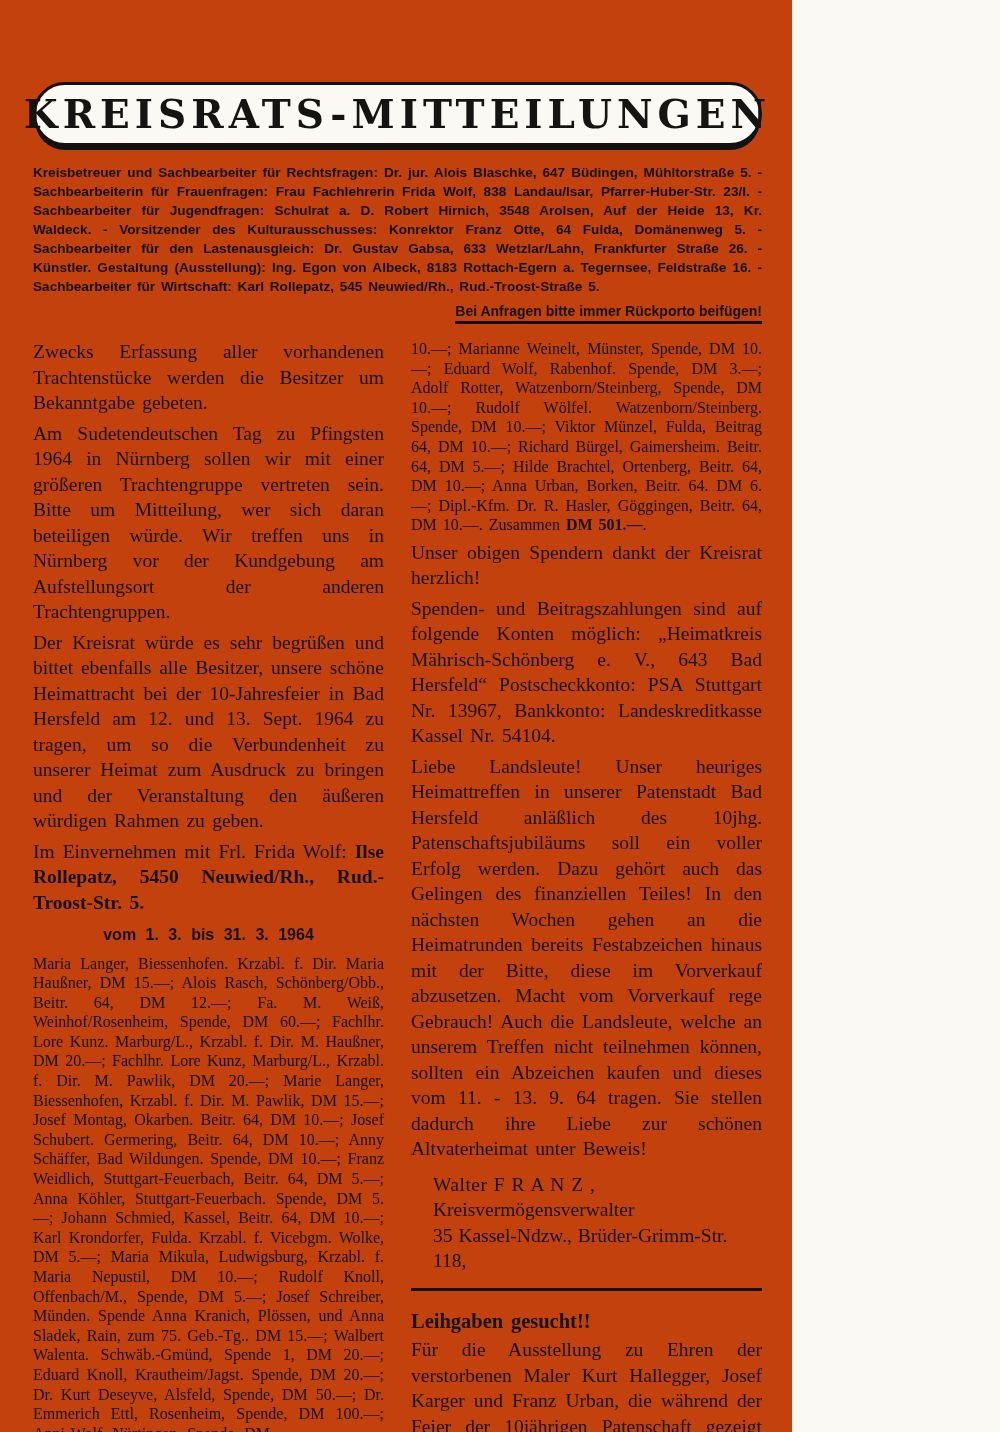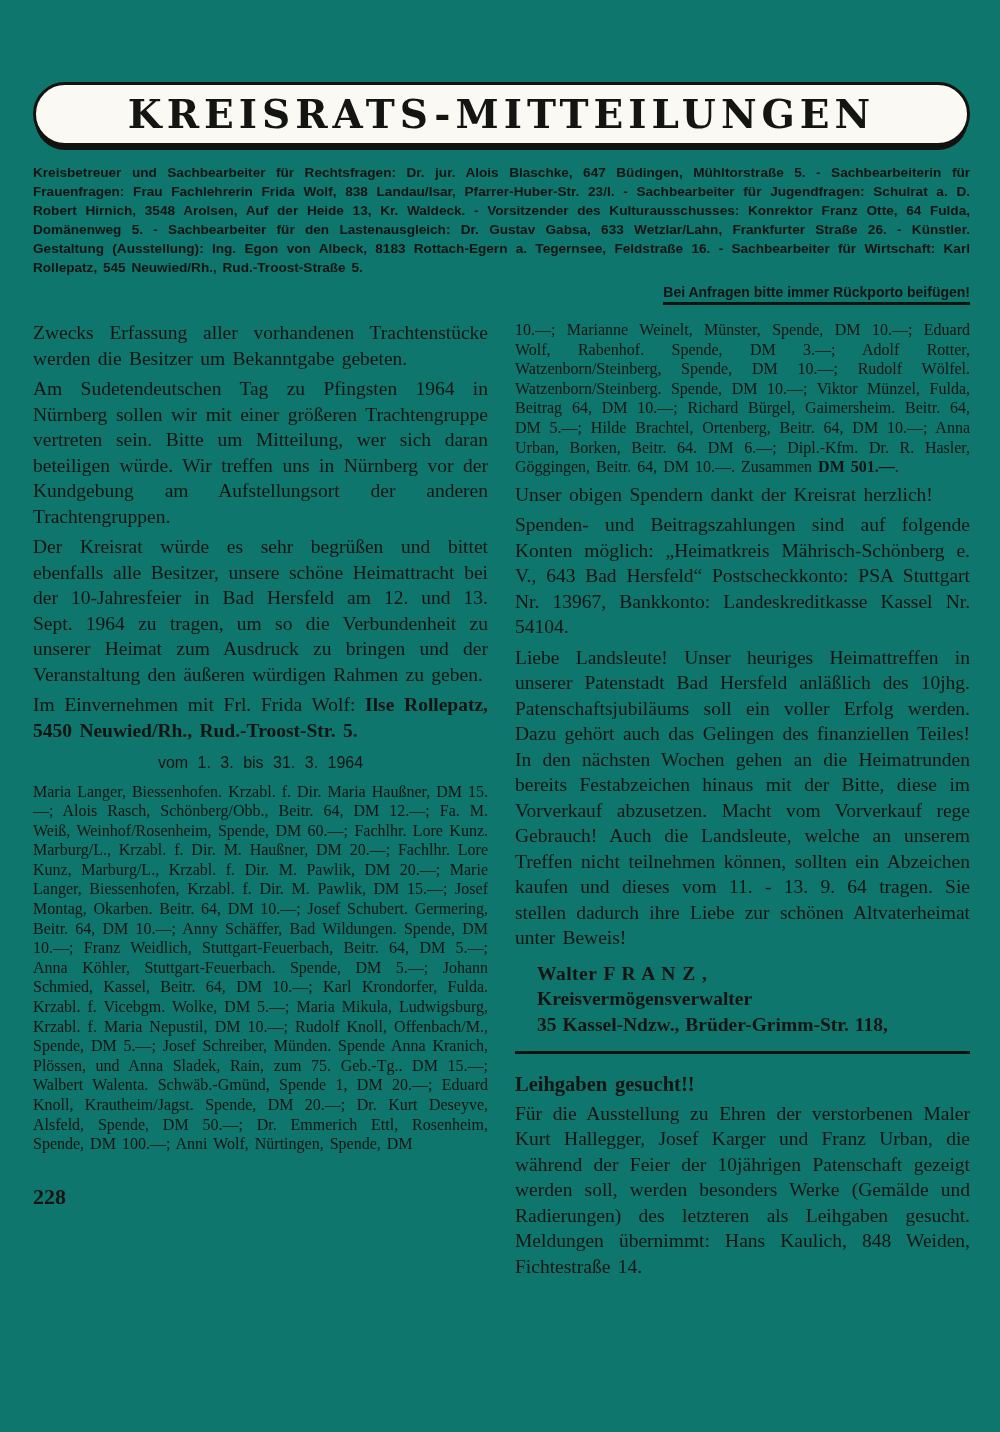--- a/index.html
+++ b/index.html
@@ -1,21 +1,21 @@
 <!DOCTYPE html>
 <html><head>
 <meta charset="utf-8">
 <style>
   * { margin: 0; padding: 0; box-sizing: border-box; }
   html, body { background: #faf9f4; }
   .page {
     position: relative;
-    width: 1000px;
+    width: 792px;
     height: 1432px;
-    background: #0f766e;
+    background: #c2410c;
     color: #141412;
     overflow: hidden;
     padding: 82px 30px 0 33px;
     font-family: "Liberation Serif", "DejaVu Serif", serif;
   }
   
   .banner {
     width: 100%;
     height: 64px;
     border: 3px solid #121210;
@@ -69,35 +69,35 @@
     font-size: 28.5px;
     line-height: 33px;
     text-align: center;
     margin-top: 14px;
     letter-spacing: -0.3px;
     word-spacing: 1px;
   }
   .big-heading .line { display: block; }
   .subheading {
     font-family: "Liberation Sans", sans-serif;
-    font-weight: 400;
+    font-weight: 700;
     font-size: 16px;
     text-align: center;
     margin: 7px 0 6px 0;
     word-spacing: 5px;
   }
   .donors { font-size: 16px; line-height: 19.6px; word-spacing: 2px; }
   .page-number {
     font-weight: 700;
     font-size: 22px;
     text-align: left;
     margin-top: 30px;
     word-spacing: 0;
   }
-  .signature { margin: 10px 0 10px 22px; text-align: left; word-spacing: 1px; font-weight: bold; }
+  .signature { margin: 10px 0 10px 22px; text-align: left; word-spacing: 1px; }
   .sig-name { letter-spacing: 0.5px; }
   .rule {
     border: none;
     border-top: 3px solid #121210;
     margin: 14px 0 18px 0;
   }
   strong { font-weight: 700; }
 </style>
 </head>
 <body>

